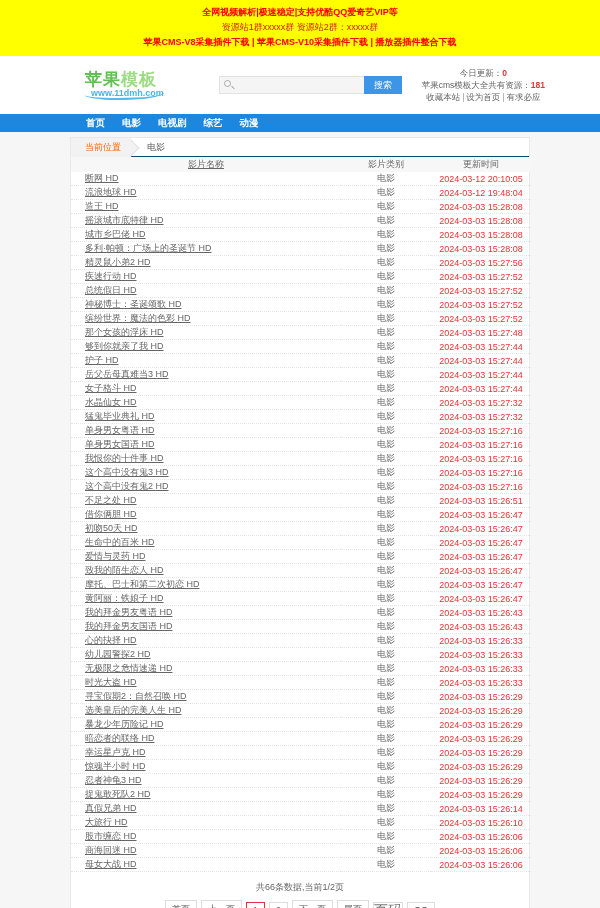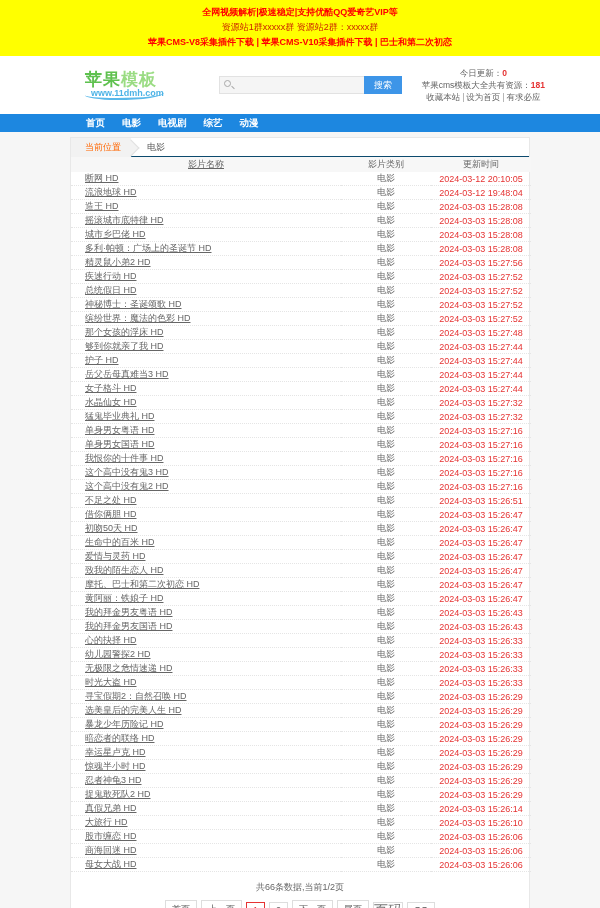--- a/index.html
+++ b/index.html
@@ -65,21 +65,21 @@
   }
   .pager .cur { border-color:#e53333; color:#e53333; }
   .pager input { width:30px; height:15px; border:1px solid #ddd; margin:0 2px; font-size:14px; outline:none; color:#999; }
 </style>
 </head>
 <body>
 
 <div class="top-banner">
   <div class="b1">全网视频解析|极速稳定|支持优酷QQ爱奇艺VIP等</div>
   <div class="b2">资源站1群xxxxx群 资源站2群：xxxxx群</div>
-  <div class="b3">苹果CMS-V8采集插件下载 | 苹果CMS-V10采集插件下载 | 巴士和第二次初恋</div>
+  <div class="b3">苹果CMS-V8采集插件下载 | 苹果CMS-V10采集插件下载 | 播放器插件整合下载</div>
 </div>
 
 <div class="site-header">
   <div class="logo">
     <div class="ttl"><span class="g1">苹果</span><span class="g2">模板</span></div>
     <span class="url">www.11dmh.com</span>
   </div>
   <div class="search">
     <span class="wrap">
       <span class="mag"></span>

